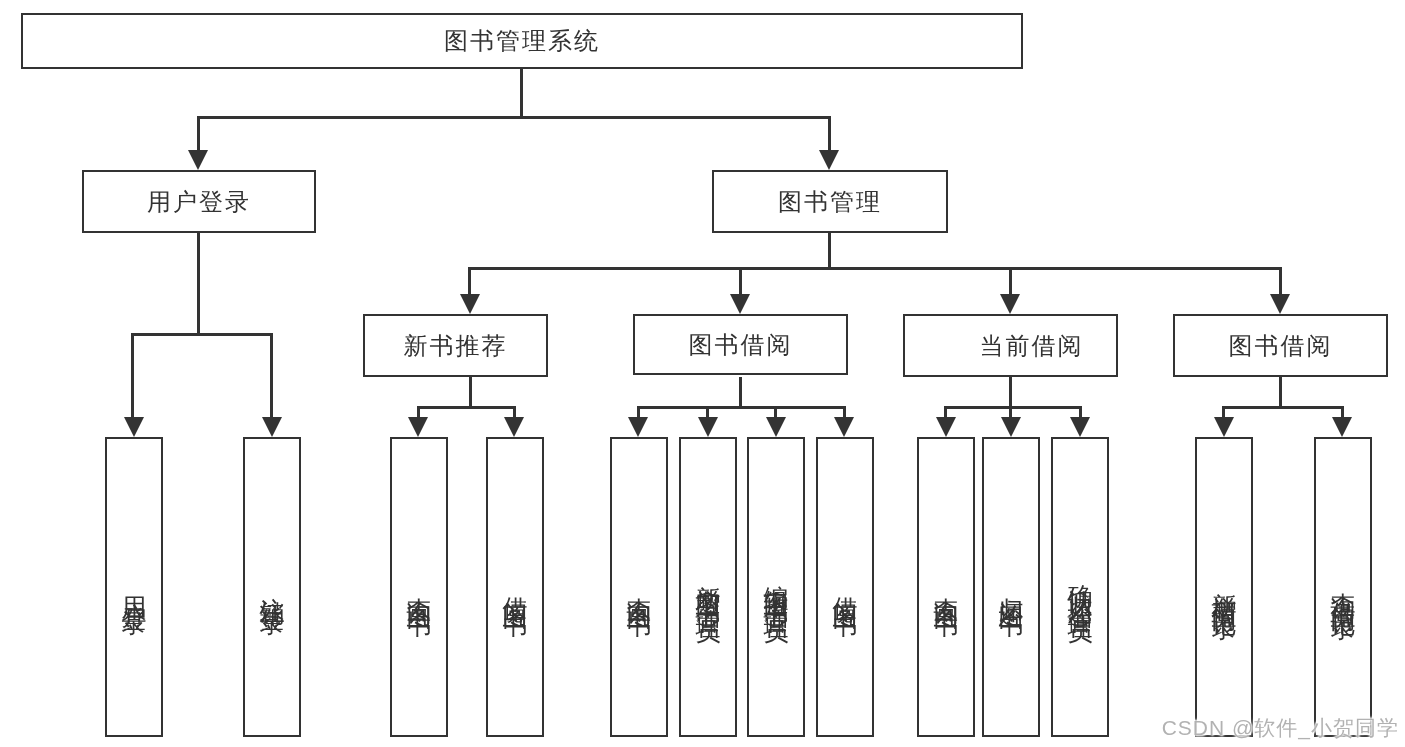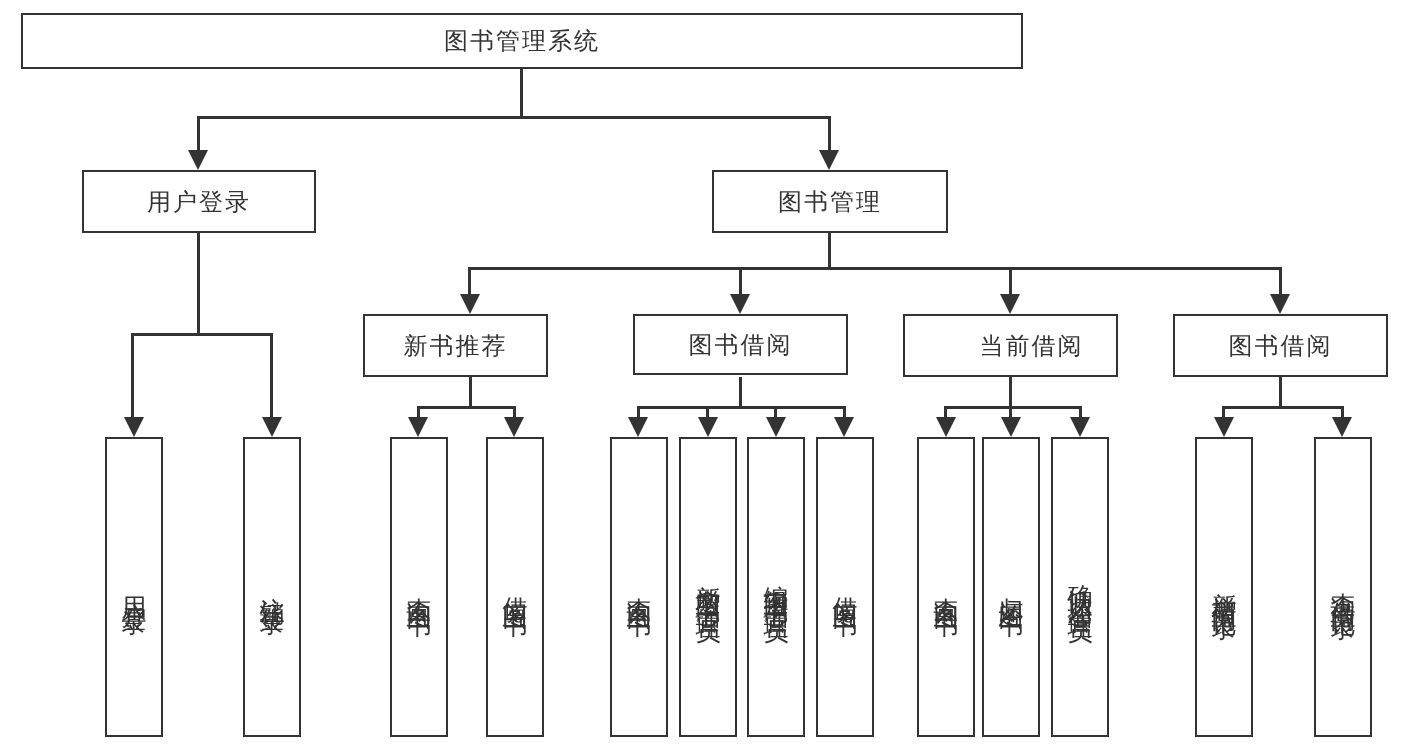--- a/index.html
+++ b/index.html
@@ -191,14 +191,15 @@
     <span>确认归还（管理员）</span>
   </div>
 
   <div class="box v" style="left:1195px; top:437px; width:58px; height:300px;">
     <span>新增借阅记录</span>
   </div>
   <div class="box v" style="left:1314px; top:437px; width:58px; height:300px;">
     <span>查询借阅记录</span>
   </div>
 
+  <div class="watermark">CSDN @软件_小贺同学</div>
 
 </div>
 
 </body></html>

